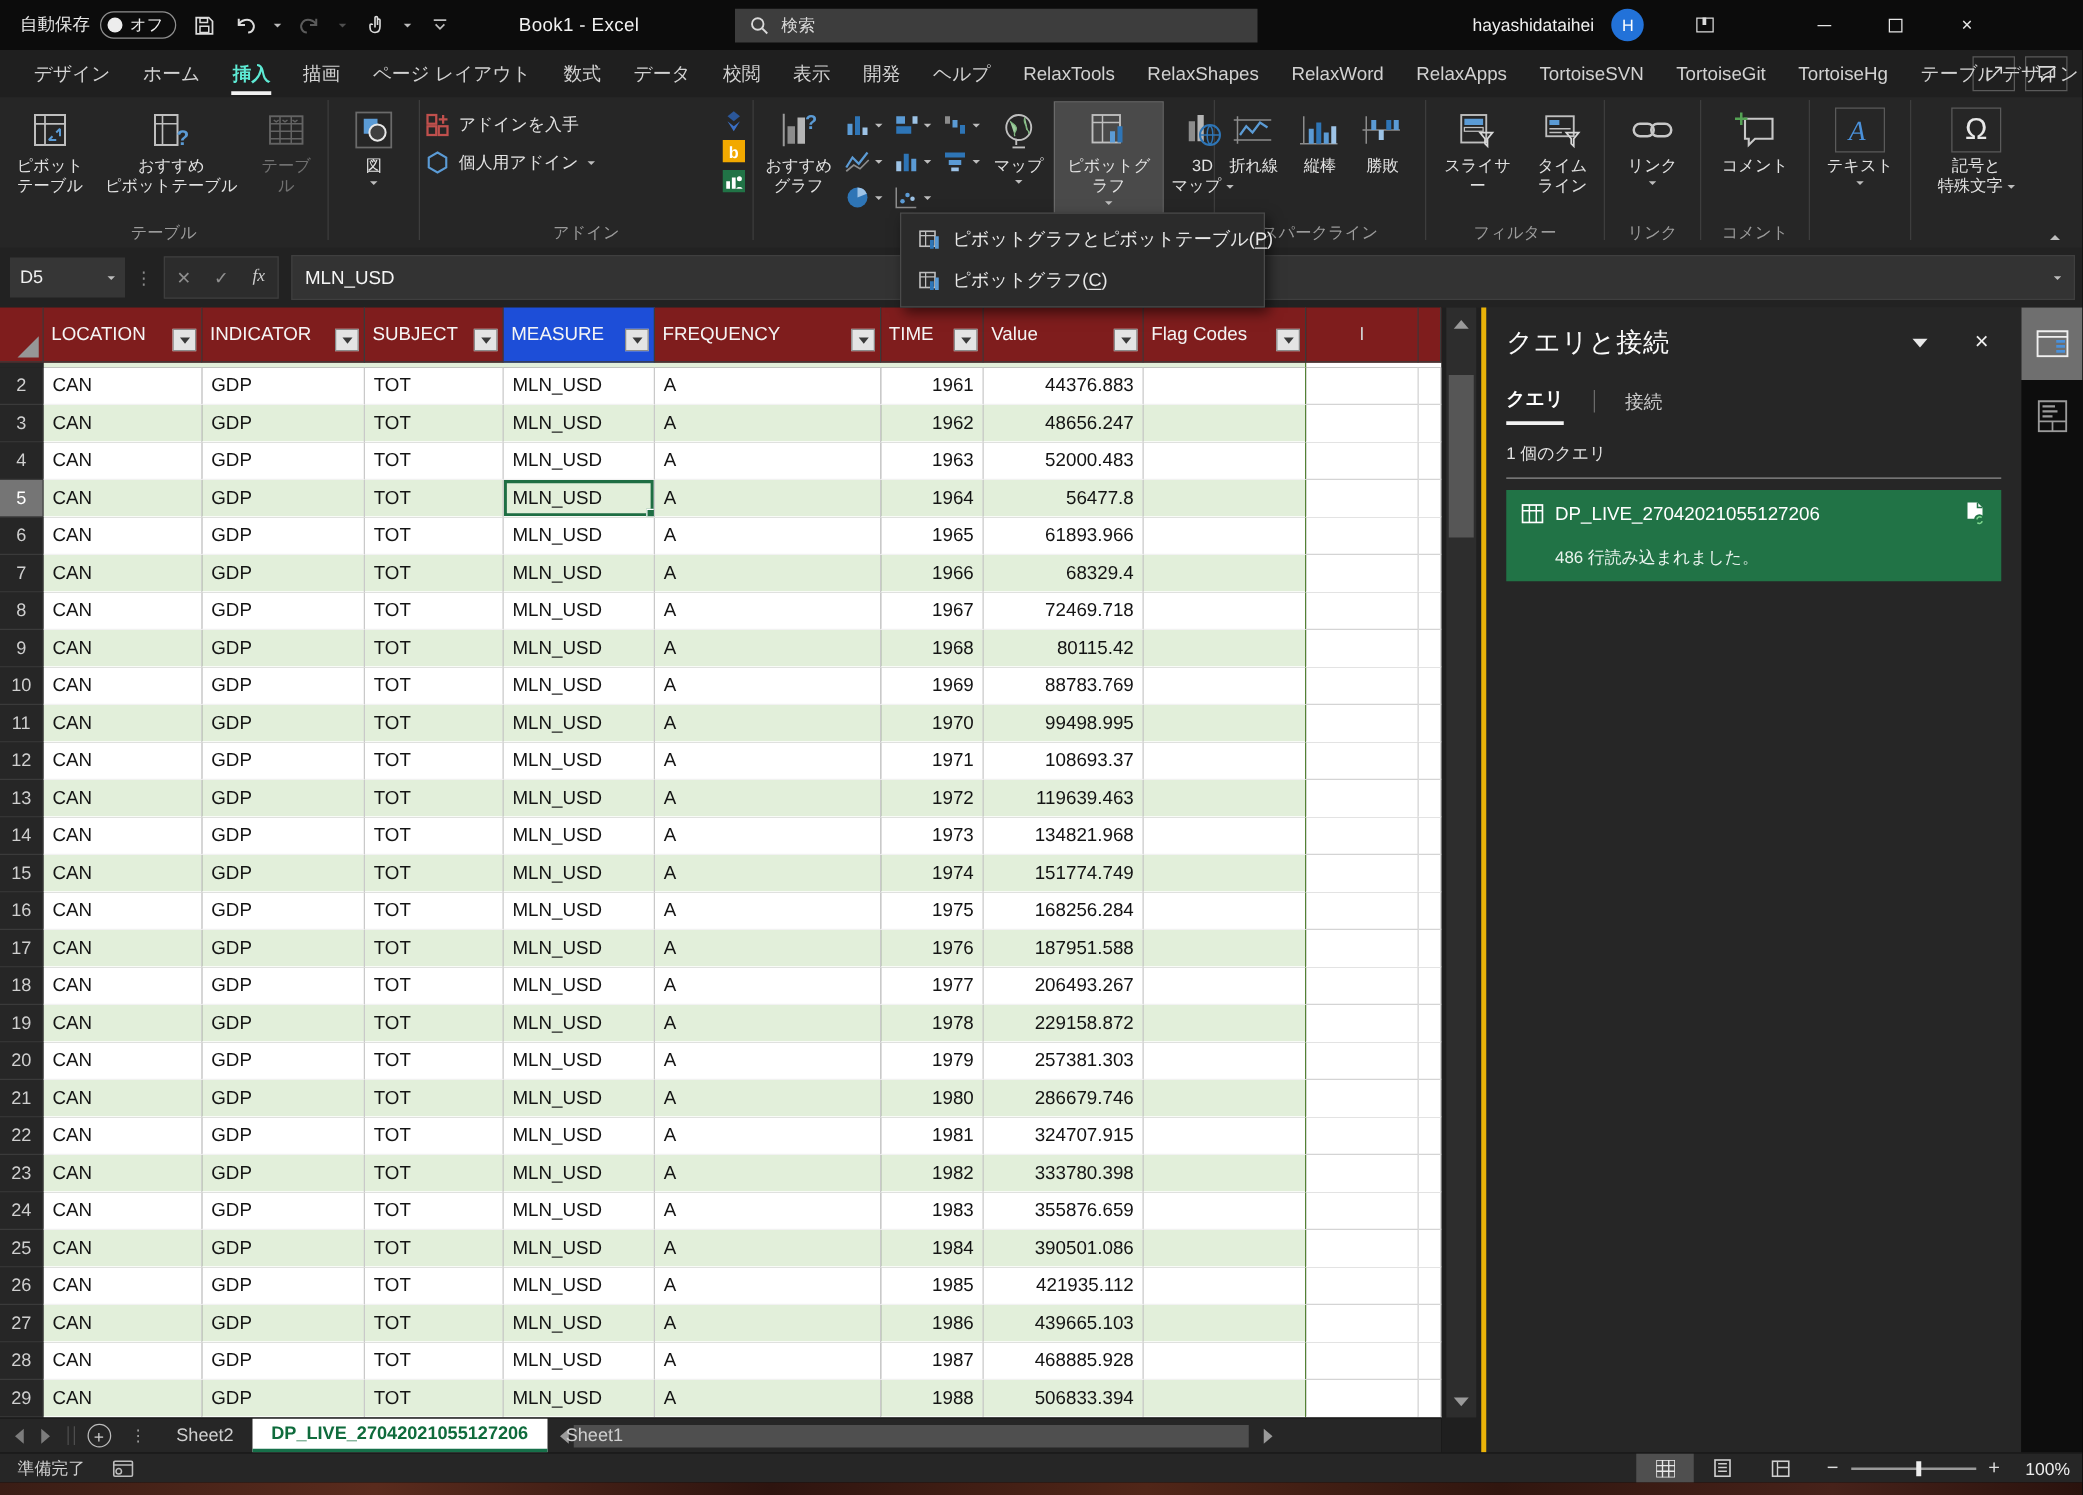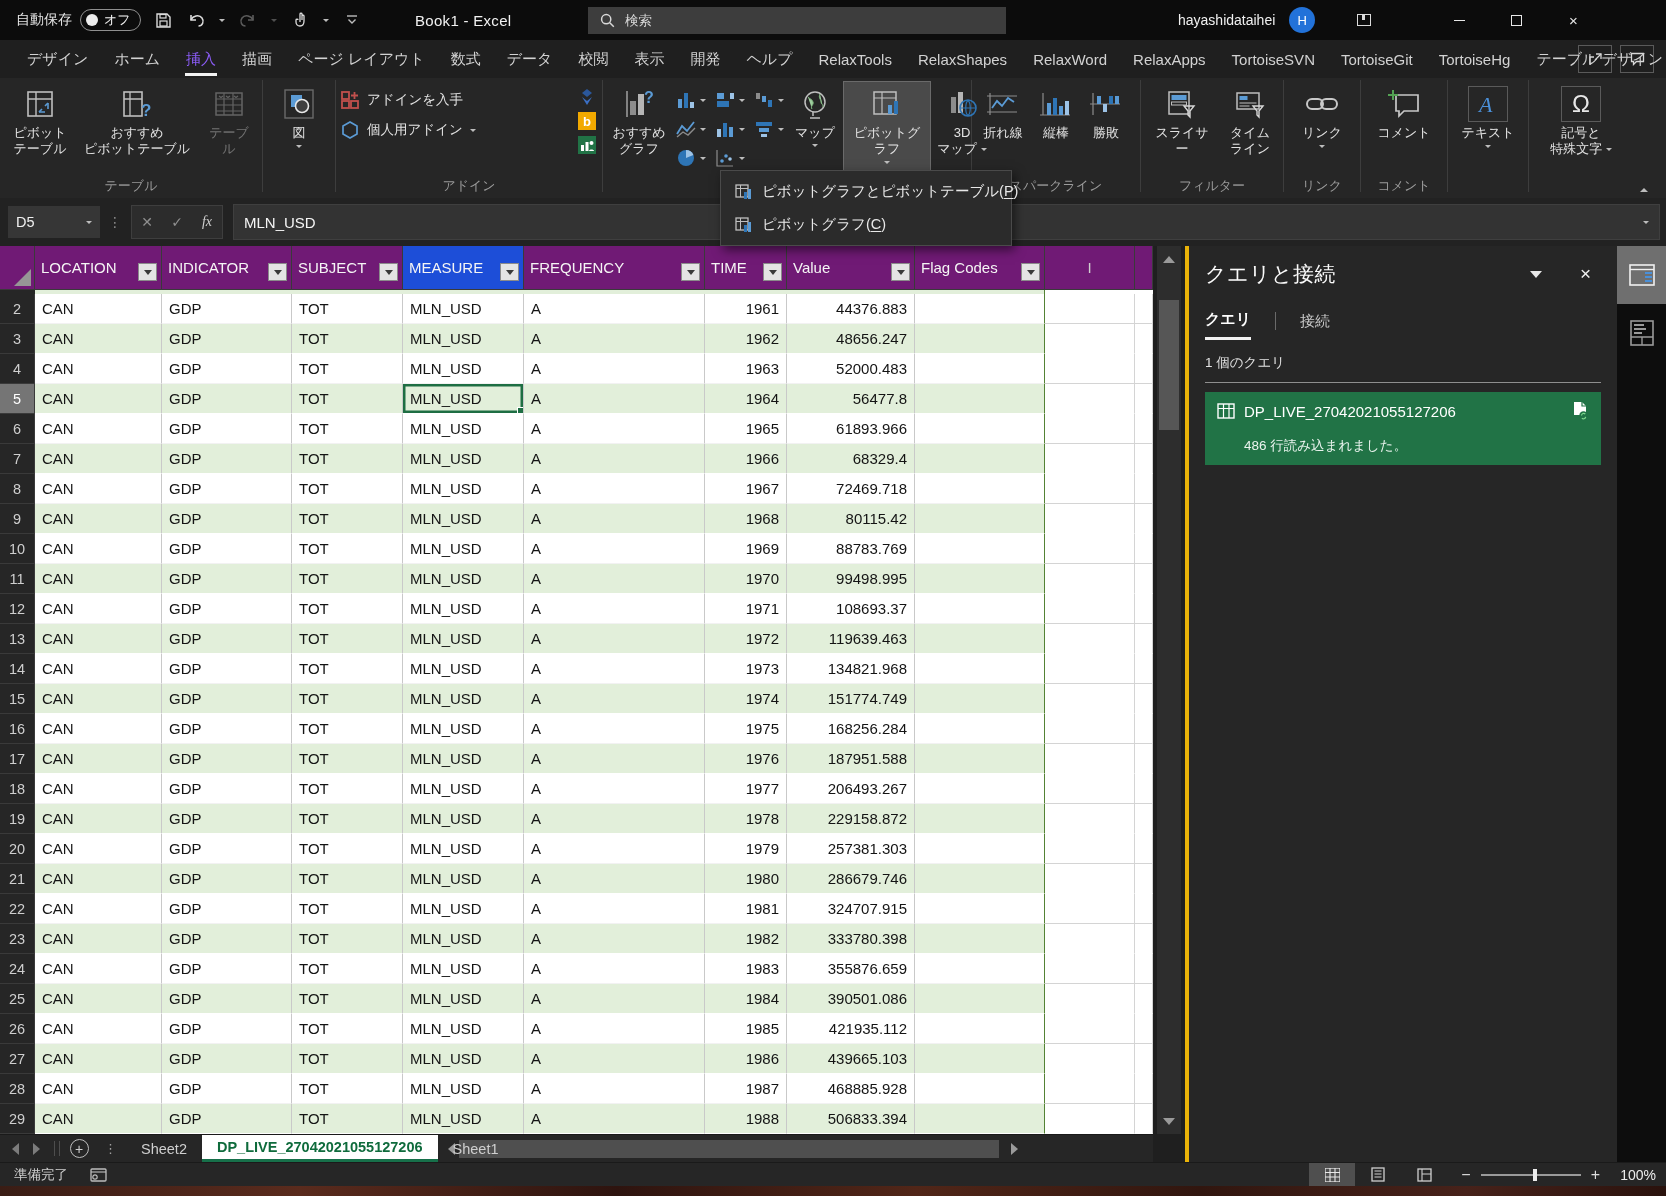--- a/index.html
+++ b/index.html
@@ -33,21 +33,21 @@
   .wbtn{width:57px;height:40px;display:flex;align-items:center;justify-content:center;color:#e8e8e8;font-size:15px}
   .ribicon{width:14px;height:12px;border:1.5px solid #dcdcdc;position:relative}
   .ribicon::after{content:"";position:absolute;left:4px;top:-1px;width:3px;height:6px;background:#dcdcdc}
   .maxbox{width:11px;height:11px;border:1.5px solid #e8e8e8}
   .minline{width:11px;height:0;border-top:1.5px solid #e8e8e8}
 
   
   .ribtabs{position:absolute;left:0;top:40px;width:1666px;height:38px;background:#1f1f1f;
     display:flex;align-items:stretch;padding-left:14px;font-size:15px;color:#d2d2d2}
   .rtab{display:flex;align-items:center;padding:0 13px;position:relative;white-space:nowrap}
-  .rtab.active{color:#8b5cf6;font-weight:400}
+  .rtab.active{color:#5eead4;font-weight:700}
   .rtab.active::after{content:"";position:absolute;left:12px;right:12px;bottom:2px;height:3px;background:#f2f2f2}
   .rt-right{position:absolute;right:12px;top:5px;display:flex;gap:8px}
   .rt-btn{width:34px;height:28px;border:1px solid #5a5a5a;display:flex;align-items:center;justify-content:center;color:#d8d8d8}
 
   
   .ribbon{position:absolute;left:0;top:78px;width:1666px;height:120px;background:#262626;display:flex}
   .rgroup{position:relative;display:flex;flex-direction:column;height:120px;padding:4px 4px 0 4px}
   .rg-items{display:flex;flex:1;align-items:flex-start;gap:2px}
   .rg-label{height:24px;display:flex;align-items:center;justify-content:center;gap:4px;
     font-size:13px;color:#9b9b9b;white-space:nowrap}
@@ -80,21 +80,21 @@
   .fbtn2{width:30px;text-align:center;color:#8f8f8f;font-size:14px}
   .fx{font-style:italic;font-family:"Liberation Serif","DejaVu Serif",serif;color:#cfcfcf}
   .finput{flex:1;height:36px;background:#333333;border:1px solid #3f3f3f;margin:0 6px 0 10px;
     display:flex;align-items:center;padding:0 10px;color:#f5f5f5;font-size:15px;justify-content:space-between}
 
   
   .content{position:absolute;left:0;top:246px;width:1666px;height:916px;display:flex}
   .sheetarea{width:1153px;display:flex;flex-direction:column}
   .grid{width:1153px;height:888px;background:#1f1f1f;position:relative}
   .ghead{display:flex;height:44px}
-  .hc{position:relative;background:#701a75;border-right:1px solid #3a3a3a;border-bottom:1px solid #3a3a3a;
+  .hc{position:relative;background:#7f1d1d;border-right:1px solid #3a3a3a;border-bottom:1px solid #3a3a3a;
     color:#f5f5f5;font-size:15px;display:flex;align-items:center;padding:0 6px;white-space:nowrap;overflow:hidden}
   .hc.sel{background:#1d4ed8}
   .hletter{justify-content:center;color:#cfcfcf;font-weight:400}
   .fbox{position:absolute;right:4px;bottom:8px;width:19px;height:18px;background:#e4e4e4;
     display:flex;align-items:center;justify-content:center;box-shadow:0 0 0 1px #8b8b8b inset}
   .fbox .fa{width:0;height:0;border-left:4px solid transparent;border-right:4px solid transparent;border-top:5px solid #3a3a3a}
   .corner{padding:0}
   .corner .tri{position:absolute;right:3px;bottom:3px;width:0;height:0;
     border-bottom:17px solid #969696;border-left:17px solid transparent}
   .gbody{display:flex;flex-direction:column}

